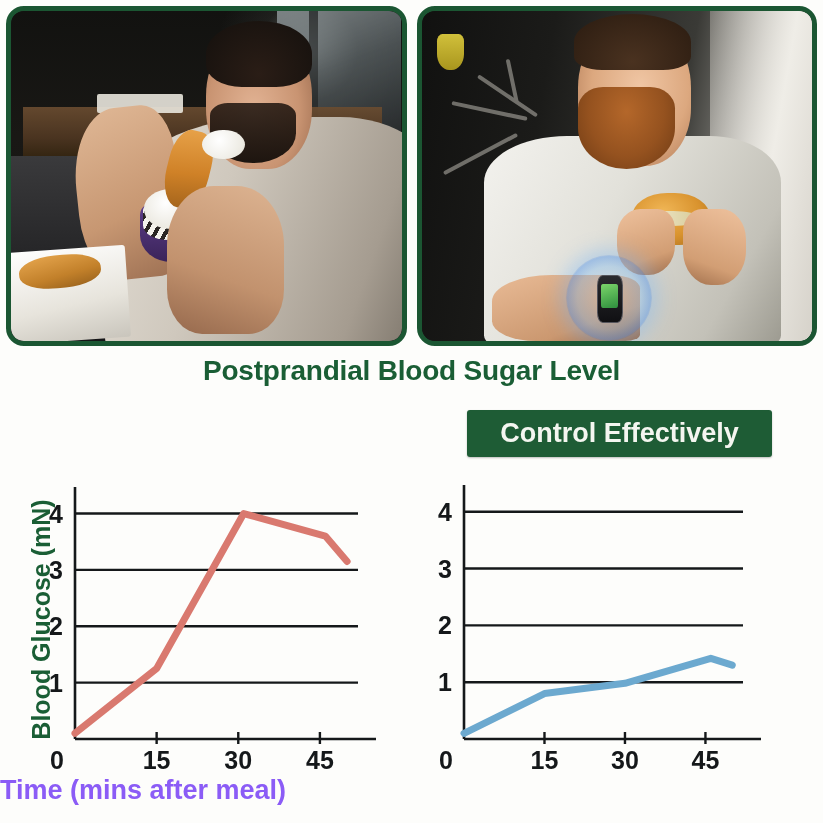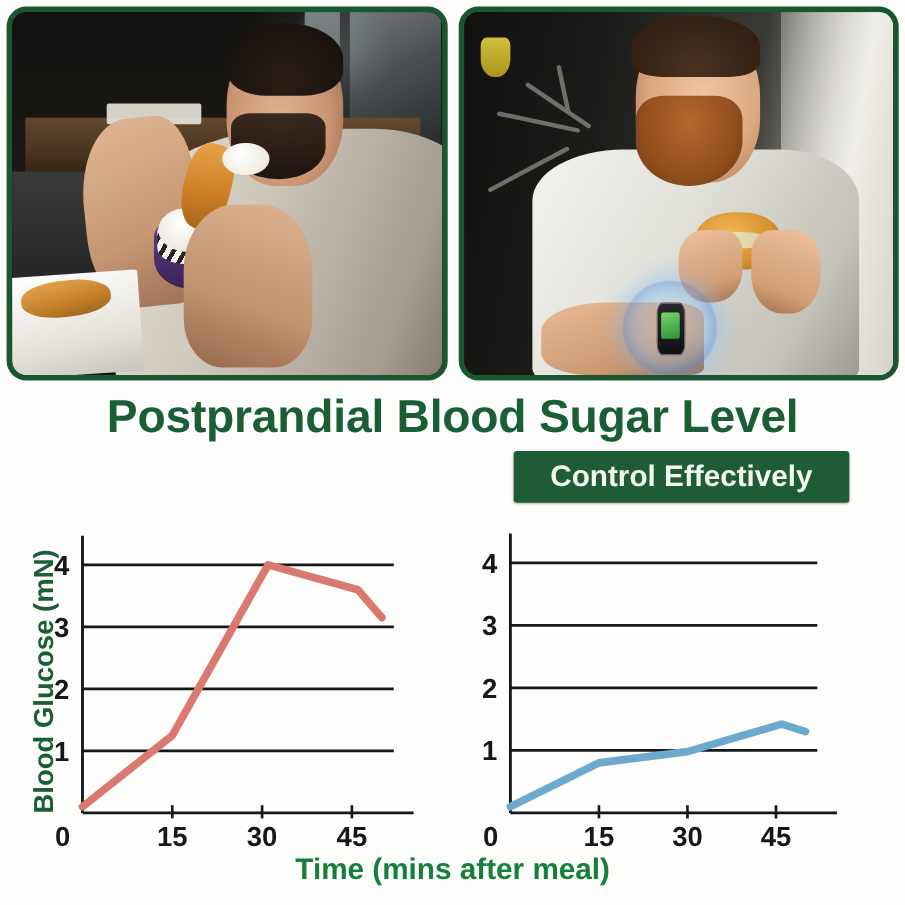--- a/index.html
+++ b/index.html
@@ -232,21 +232,21 @@
     content:""; position:absolute; left: 14%; top: 18%; width: 72%; height: 52%;
     background: linear-gradient(160deg, #7bd66a 0%, #2f8f3e 100%);
     border-radius: 12%;
   }
 
   
   .main-title {
     position: absolute;
     top: 355px; left: 0; width: 823px;
     text-align: center;
-    font-size: 42px;
+    font-size: 28px;
     font-weight: bold;
     color: #1a5e35;
     letter-spacing: -0.2px;
     font-family: "Liberation Sans", sans-serif;
   }
 
   
   .badge {
     position: absolute;
     left: 467px; top: 410px;
@@ -279,24 +279,24 @@
     transform: rotate(-90deg);
     text-align: center;
     font-size: 25px;
     font-weight: bold;
     color: #1a5e35;
     white-space: nowrap;
   }
   .axis-xlabel {
     position: absolute;
     left: 0; top: 775px; width: 823px;
-    text-align: center;
+    text-align: left;
     font-size: 27px;
     font-weight: bold;
-    color: #15803d;
+    color: #8b5cf6;
   }
   .tick-text {
     font-family: "Liberation Sans", sans-serif;
     font-size: 25px;
     font-weight: bold;
     fill: #15181a;
   }
 </style>
 </head>
 <body>

